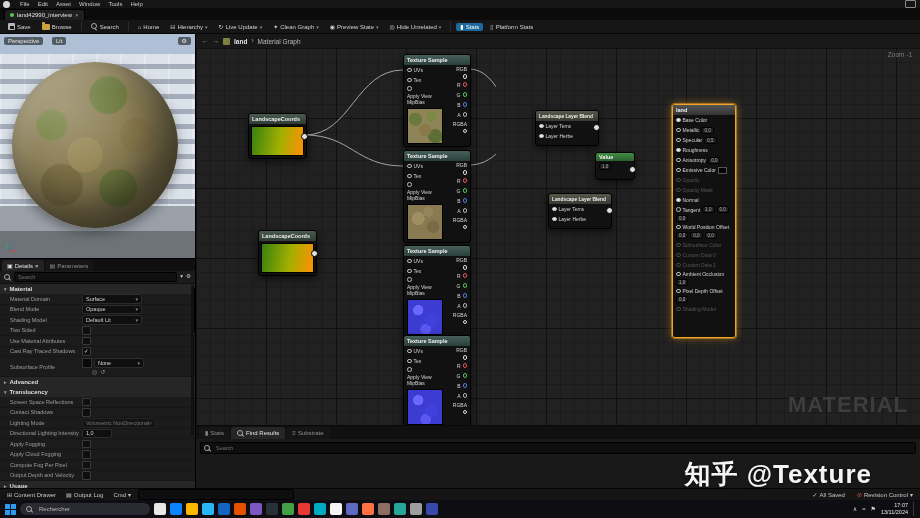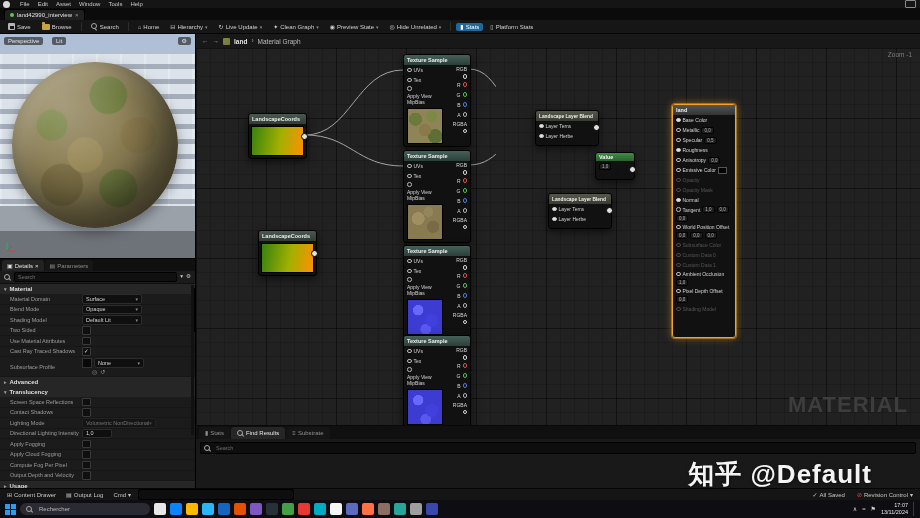--- a/index.html
+++ b/index.html
@@ -979,14 +979,14 @@
       <span class="gi">≈</span>
       <span class="gi">⚑</span>
       <div id="tb-clock">
         <div>17:07</div>
         <div>13/11/2024</div>
       </div>
       <span id="show-desktop"></span>
     </div>
   </div>
 
-  <span id="wm-zhihu">知乎 @Default</span>
+  <span id="wm-zhihu">知乎 @Texture</span>
 </div>
 
 </body></html>

